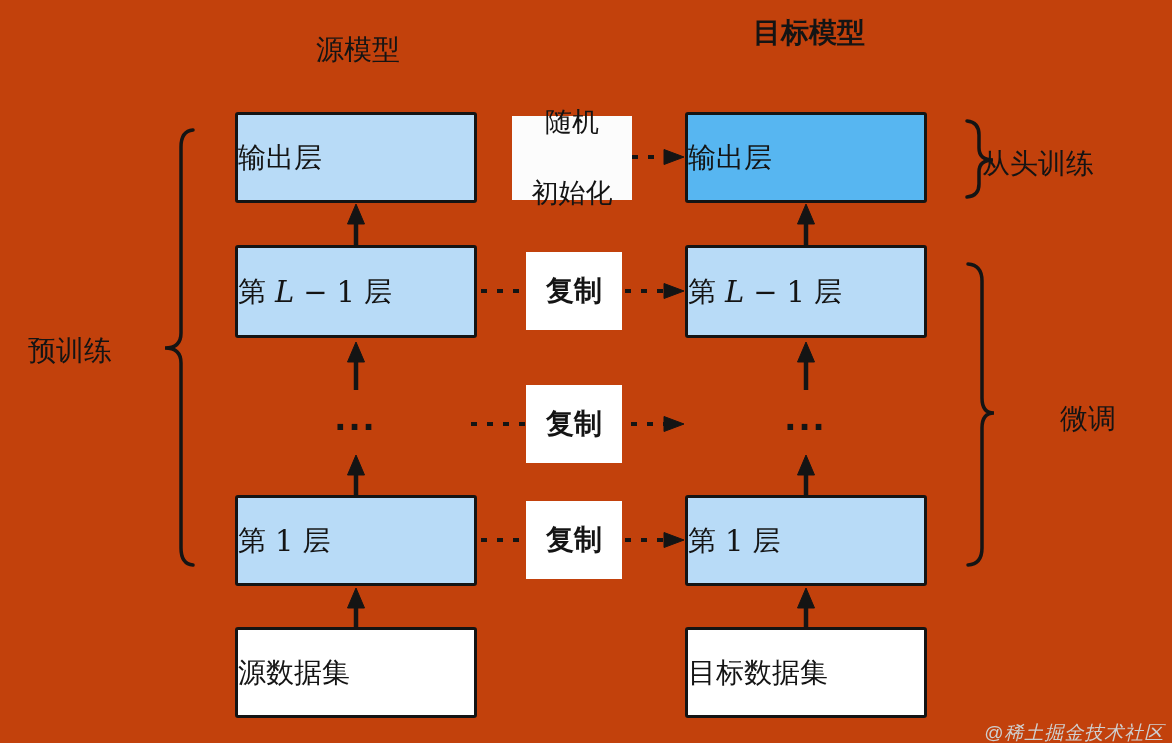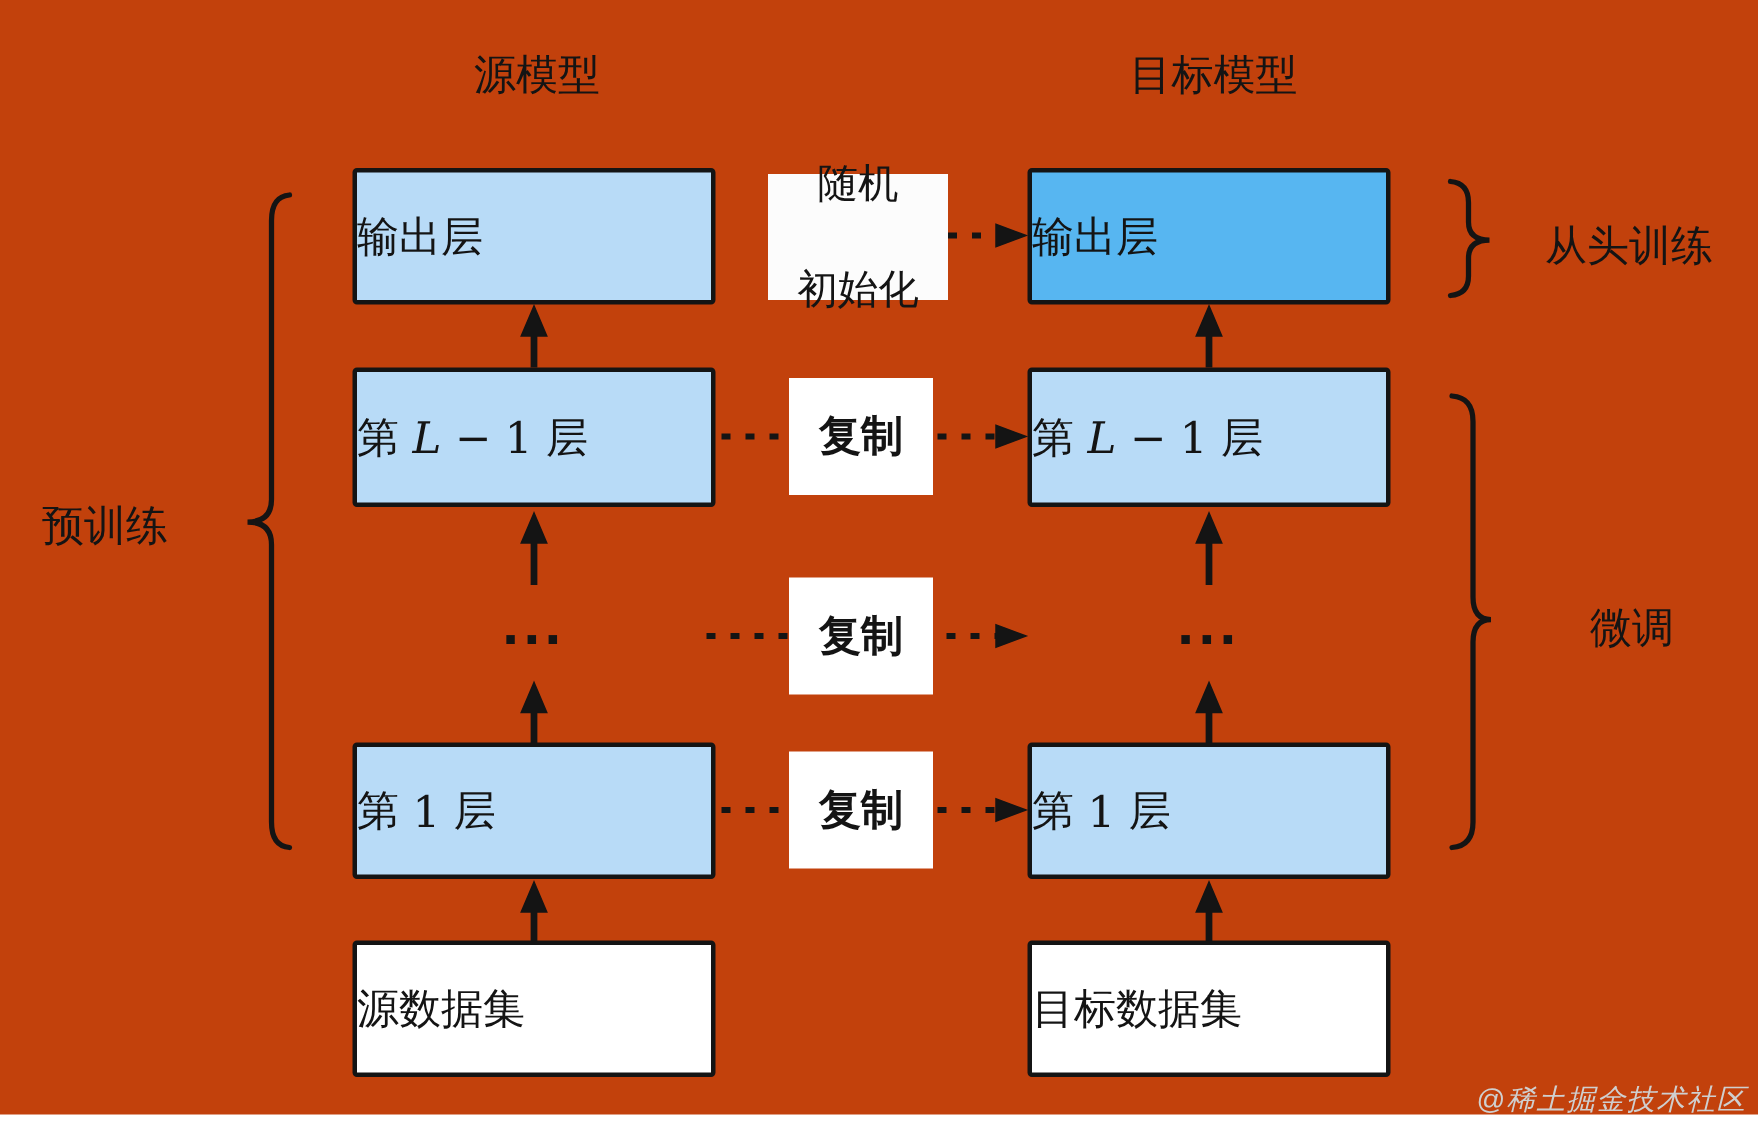--- a/index.html
+++ b/index.html
@@ -114,21 +114,21 @@
         <polygon points="684,540 664,532.5 664,547.5" stroke-width="1"></polygon>
       </g>
 
       <path fill="none" stroke-width="3.5" stroke-linecap="round" d="M 193,130 Q 181,131 181,147 L 181,333 Q 181,348 165,348 Q 181,348 181,363 L 181,548 Q 181,564 193,565"></path>
       <path fill="none" stroke-width="3.5" stroke-linecap="round" d="M 967,121 Q 979,122 979,135 L 979,148 Q 979,160 993,160 Q 979,160 979,172 L 979,184 Q 979,196 967,197"></path>
       <path fill="none" stroke-width="3.5" stroke-linecap="round" d="M 968,264 Q 982,265 982,281 L 982,398 Q 982,413 994,413 Q 982,413 982,428 L 982,548 Q 982,564 968,565"></path>
     </g>
   </svg>
 
   <div class="title" style="left:358px;top:31px;">源模型</div>
-  <div class="title" style="left:809px;top:31px;">目标模型</div>
+  <div class="title" style="left:809px;top:14px;font-weight:bold;">目标模型</div>
 
   <div class="box light" style="left:235px;top:112px;width:242px;height:91px;">
     <span>输出层</span>
   </div>
   <div class="box light" style="left:235px;top:245px;width:242px;height:93px;">
     <span class="parts">
       <span>第</span>
       <span class="mathvar">L</span>
       <span class="serifnum">−</span>
       <span class="serifnum">1</span>
@@ -173,18 +173,18 @@
 
   <div class="random-init">
     <span>随机</span>
     <span>初始化</span>
   </div>
   <div class="copy-label" style="left:526px;top:252px;">复制</div>
   <div class="copy-label" style="left:526px;top:385px;">复制</div>
   <div class="copy-label" style="left:526px;top:501px;">复制</div>
 
   <div class="side-label" style="left:28px;top:332px;">预训练</div>
-  <div class="side-label" style="left:1030px;top:145px;">从头训练</div>
+  <div class="side-label" style="left:982px;top:145px;">从头训练</div>
   <div class="side-label" style="left:1060px;top:400px;">微调</div>
 
   <div class="watermark">@稀土掘金技术社区</div>
 
 </div>
 
 </body></html>

